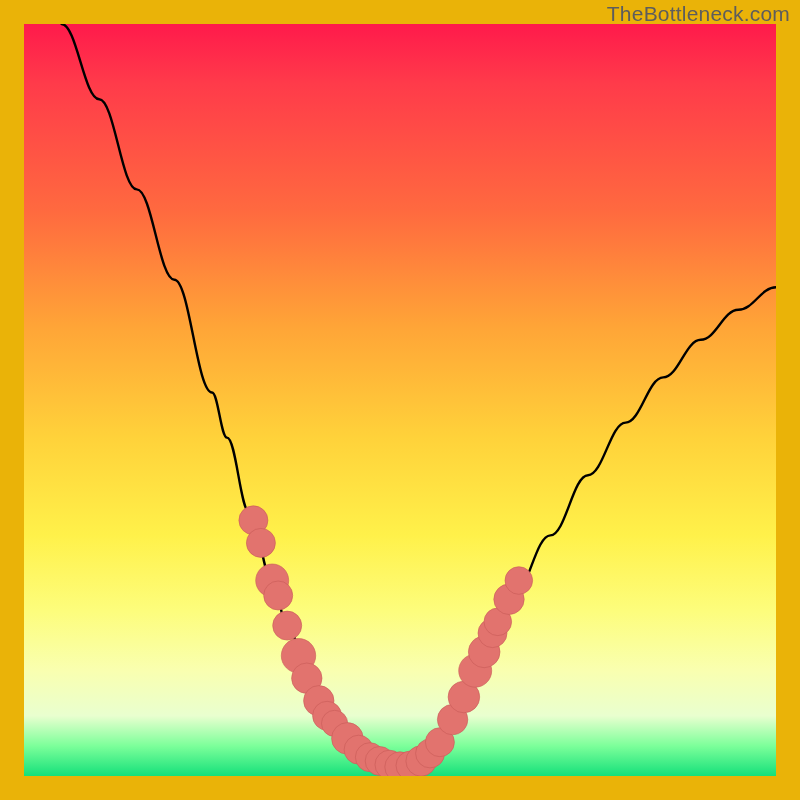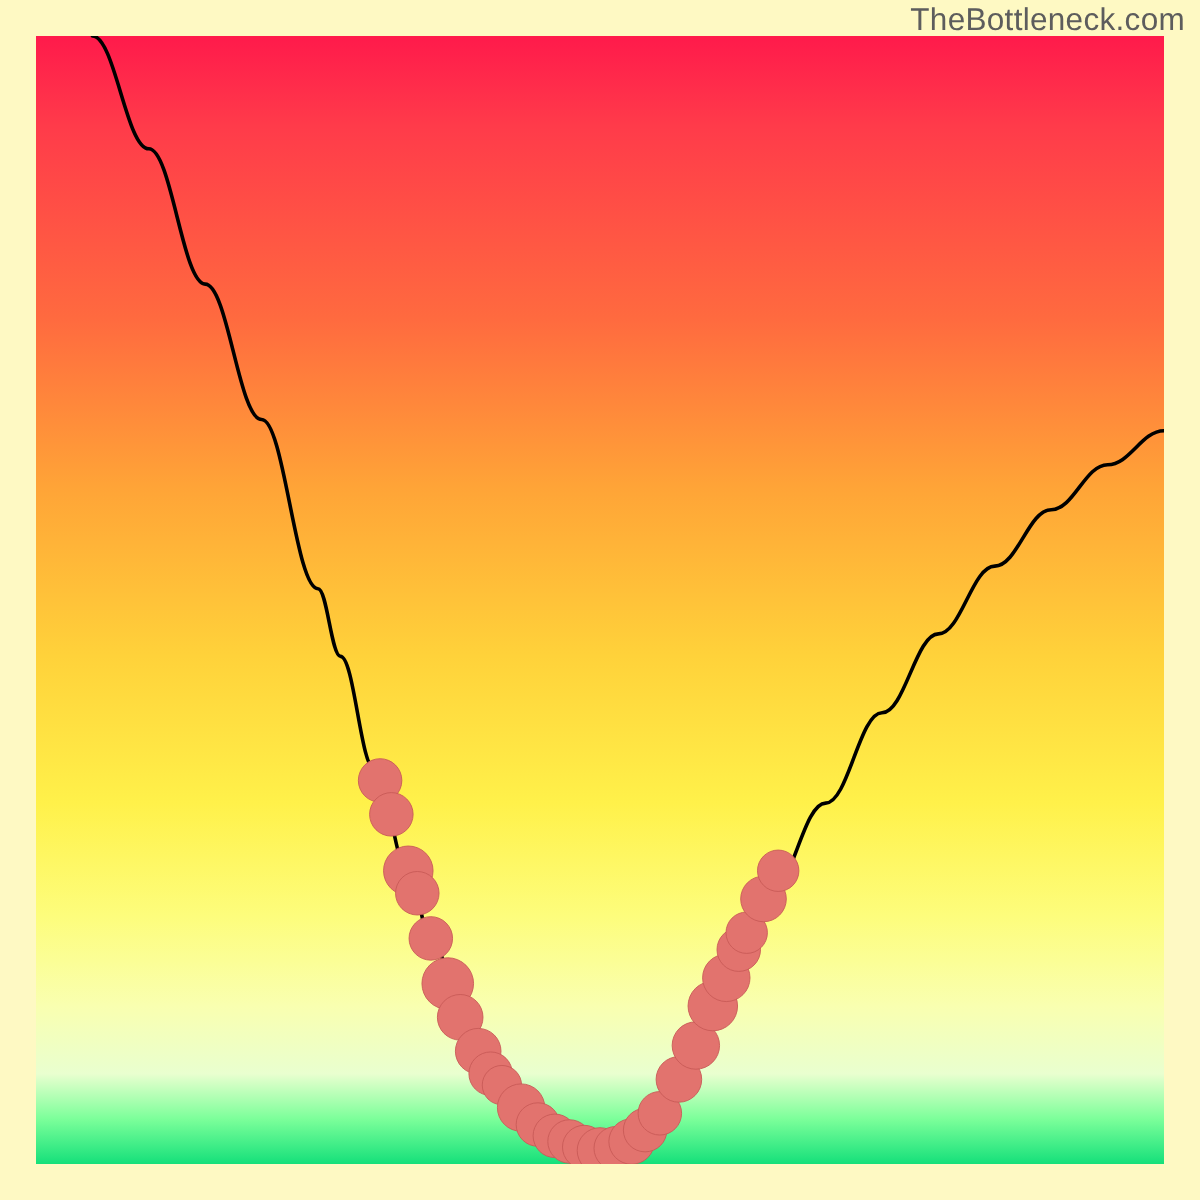--- a/index.html
+++ b/index.html
@@ -10,21 +10,21 @@
     background: #000;
     overflow: hidden;
     font-family: Arial, Helvetica, sans-serif;
   }
   .frame {
     position: absolute;
     left: 0;
     top: 0;
     width: 800px;
     height: 800px;
-    background: #fef9c3;
+    background: #eab308;
   }
   .plot {
     position: absolute;
     left: 24px;
     top: 24px;
     width: 752px;
     height: 752px;
     
     background: linear-gradient(
       to bottom,

